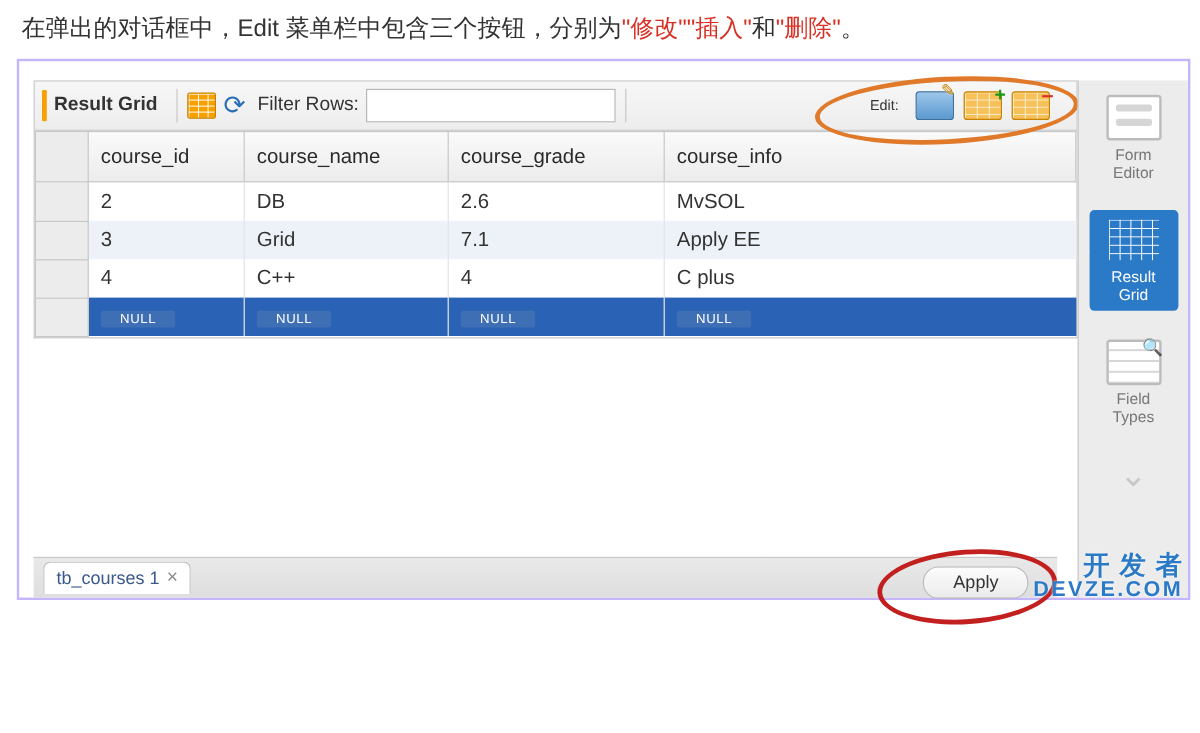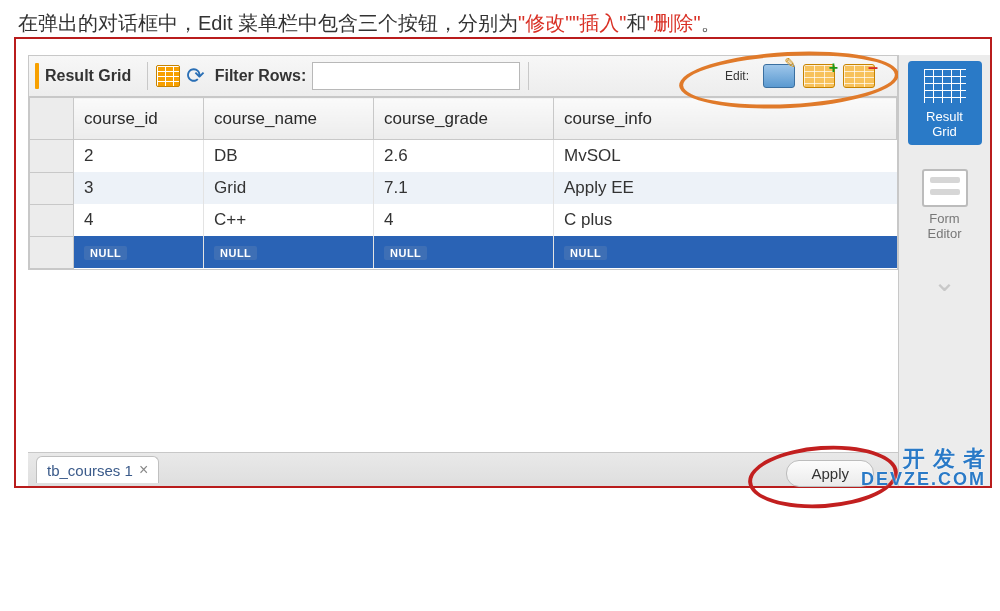--- a/index.html
+++ b/index.html
@@ -1,40 +1,40 @@
 <!DOCTYPE html>
 <html><head>
 <meta charset="utf-8">
 <style>
   * { box-sizing: border-box; margin: 0; padding: 0; }
   html, body { width: 1000px; height: 611px; font-family: Arial, sans-serif; overflow: hidden; background: #fff; }
   
-  .top-text { padding: 10px 18px 0; font-size: 20px; color: #333; }
+  .top-text { padding: 10px 18px 12px; font-size: 20px; color: #333; }
   .top-text .hl { color: #d93025; }
   
-  .outer-frame { border: 2px solid #b91c1c; margin: 0 8px 0 14px; height: 451px; position: relative; background: #fff; }
+  .outer-frame { border: 2px solid #c4b5fd; margin: 0 8px 0 14px; height: 451px; position: relative; background: #fff; }
   
   .workbench { display: flex; height: 100%; padding: 16px 0 0 12px; }
   .main-area { flex: 1; display: flex; flex-direction: column; position: relative; }
   
   .toolbar {
     height: 42px; background: linear-gradient(#f7f7f7,#ededed);
     border: 1px solid #c8c8c8; display: flex; align-items: center;
     padding: 0 6px; font-size: 16px; color: #333; position: relative;
   }
   .vbar { width: 4px; height: 26px; background: #f7a000; margin-right: 6px; border-radius: 1px; }
   .tb-label { font-weight: bold; margin-right: 8px; }
   .tb-sep { width: 1px; height: 28px; background: #c8c8c8; margin: 0 8px; }
   .grid-icon-sm {
     width: 24px; height: 22px; background: #f7a000;
     background-image: linear-gradient(#fff 1px, transparent 1px), linear-gradient(90deg,#fff 1px, transparent 1px);
     background-size: 8px 5px; border: 1px solid #c78300; border-radius: 2px;
   }
   .refresh-icon { color: #2a6fb5; font-size: 22px; margin: 0 6px; cursor: pointer; }
-  .filter-label { margin-left: 4px; margin-right: 6px; color: #333; font-weight: bold; }
+  .filter-label { margin-left: 4px; margin-right: 6px; color: #333; }
   .filter-input {
     flex: 0 0 208px; height: 28px; border: 1px solid #b8b8b8;
     background: #fff; padding: 0 6px; font-size: 14px;
   }
   .edit-section { margin-left: auto; display: flex; align-items: center; position: relative; padding-right: 12px; }
   .edit-label { margin-right: 10px; font-size: 12px; }
   .edit-btn { width: 32px; height: 24px; margin: 0 4px; border: 1px solid #c78300; border-radius: 3px; background: #fbd27a; position: relative; cursor: pointer; }
   .edit-btn.modify { background: linear-gradient(#9ec6ea,#5a99d0); border-color: #3a6fa0; }
   .edit-btn.modify::after { content:"✎"; position:absolute; top:-10px; right:-2px; font-size:14px; color:#c78300; text-shadow: 0 0 1px #fff; }
   .edit-btn.insert::after { content:"+"; position:absolute; top:-6px; right:-4px; color:#1a9a1a; font-weight:bold; font-size:16px; }
@@ -60,26 +60,26 @@
     padding: 8px 10px; text-align: left; font-weight: normal; color: #2a2a2a; height: 42px;
   }
   .grid-table th:first-child, .grid-table td:first-child { width: 44px; background: #ececec; border: 1px solid #c8c8c8; }
   .grid-table td { border-left: 1px solid #e3e3e3; padding: 6px 10px; height: 32px; }
   .grid-table tbody tr:nth-child(even) td { background: #edf2f8; }
   .grid-table tbody tr:nth-child(even) td:first-child { background: #ececec; }
   .grid-table tbody tr.sel td { background: #2a63b5; color: #fff; }
   .grid-table tbody tr.sel td:first-child { background: #ececec; }
   .null-badge {
     display: inline-block; background: #9aa3ad; color: #fff; font-size: 11px;
-    padding: 1px 6px; border-radius: 2px; font-weight: bold; letter-spacing: 0.5px;
+    padding: 1px 16px; border-radius: 2px; font-weight: normal; letter-spacing: 0.5px;
   }
   .sel .null-badge { background: #3e6fb5; }
   
   .bottom-tabs {
-    position: absolute; bottom: 0; left: 0; right: 0; height: 34px;
+    position: absolute; bottom: 0; left: 0; right: 17px; height: 34px;
     background: linear-gradient(#e9e9e9,#dedede); border-top: 1px solid #c8c8c8;
     display: flex; align-items: center; padding-left: 8px;
   }
   .tab {
     background: #fff; border: 1px solid #c0c0c0; border-bottom: none;
     border-radius: 6px 6px 0 0; padding: 4px 10px; font-size: 15px; color: #3a5a8a;
     display: flex; align-items: center; gap: 6px;
   }
   .tab-close { color: #888; font-size: 16px; cursor: pointer; }
   .apply-area { margin-left: auto; position: relative; padding-right: 24px; height: 100%; display:flex; align-items:flex-end;}
@@ -211,29 +211,34 @@
         </div>
         <div class="apply-area">
           <button class="apply-btn">Apply</button>
           <span class="apply-circle"></span>
         </div>
       </div>
 
     </div>
 
     <div class="right-panel">
+      <div class="rp-item">
+        <span class="rp-icon rp-form-icon"></span>
+        <span style="white-space:pre-line">Form
+Editor</span>
+      </div>
       <div class="rp-item active">
         <span class="rp-icon rp-grid-icon"></span>
         <span style="white-space:pre-line">Result
 Grid</span>
       </div>
       <div class="rp-item">
-        <span class="rp-icon rp-form-icon"></span>
-        <span style="white-space:pre-line">Form
-Editor</span>
+        <span class="rp-icon rp-field-icon"></span>
+        <span style="white-space:pre-line">Field
+Types</span>
       </div>
       <div class="rp-arrow">⌄</div>
     </div>
   </div>
 
   <div class="watermark">
     <div>开 发 者</div>
     <div class="line2">DEVZE.COM</div>
   </div>
 </div>

